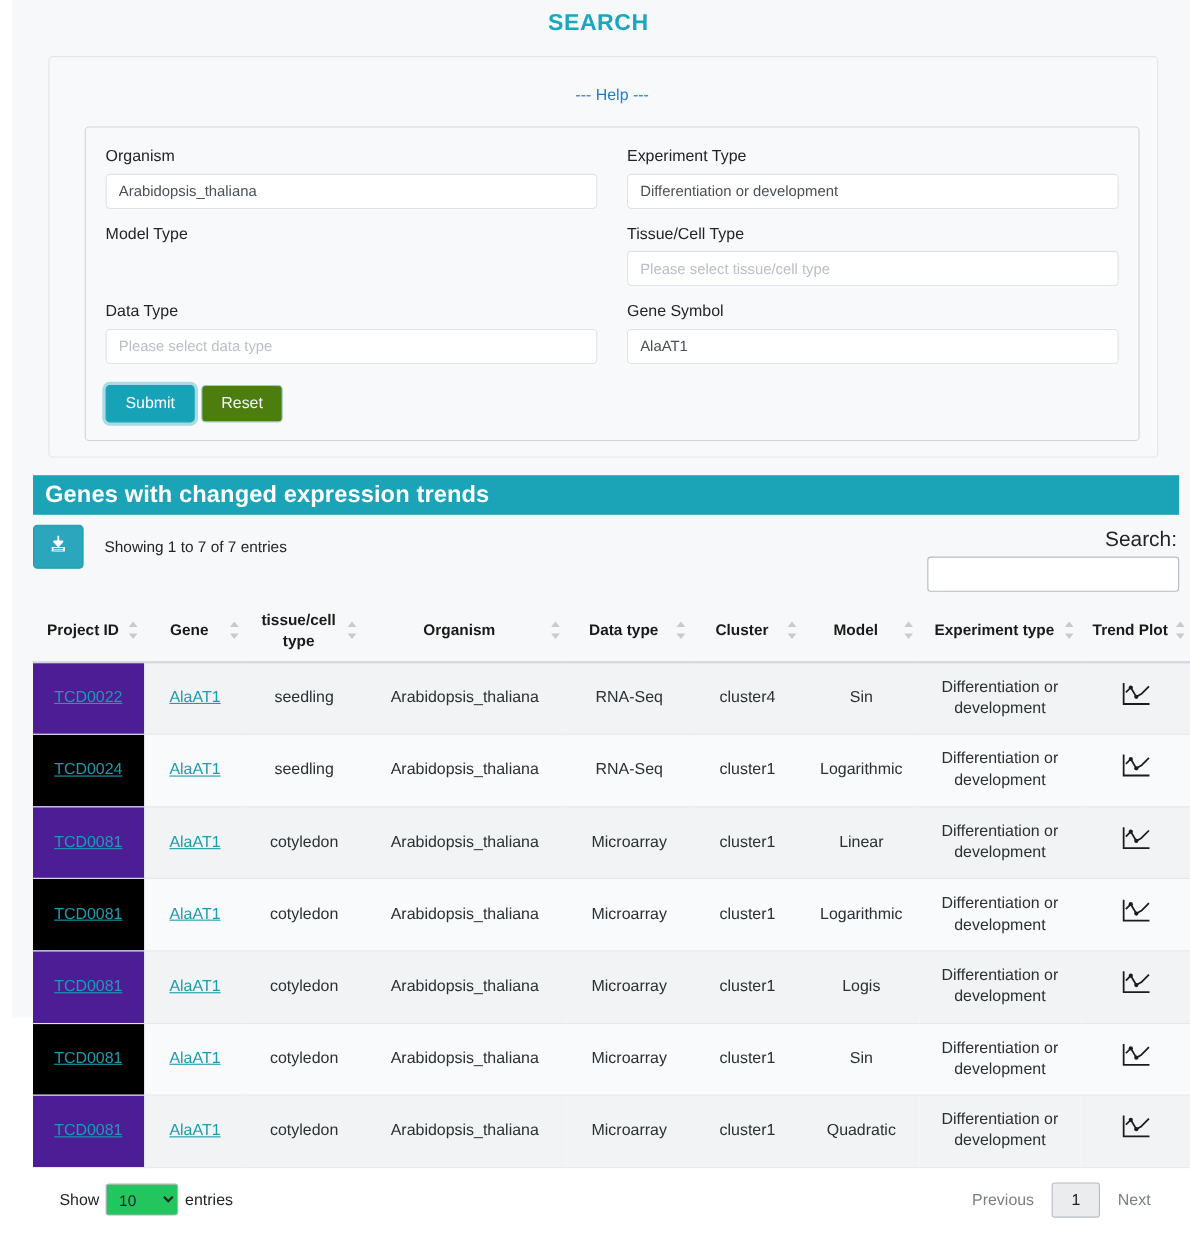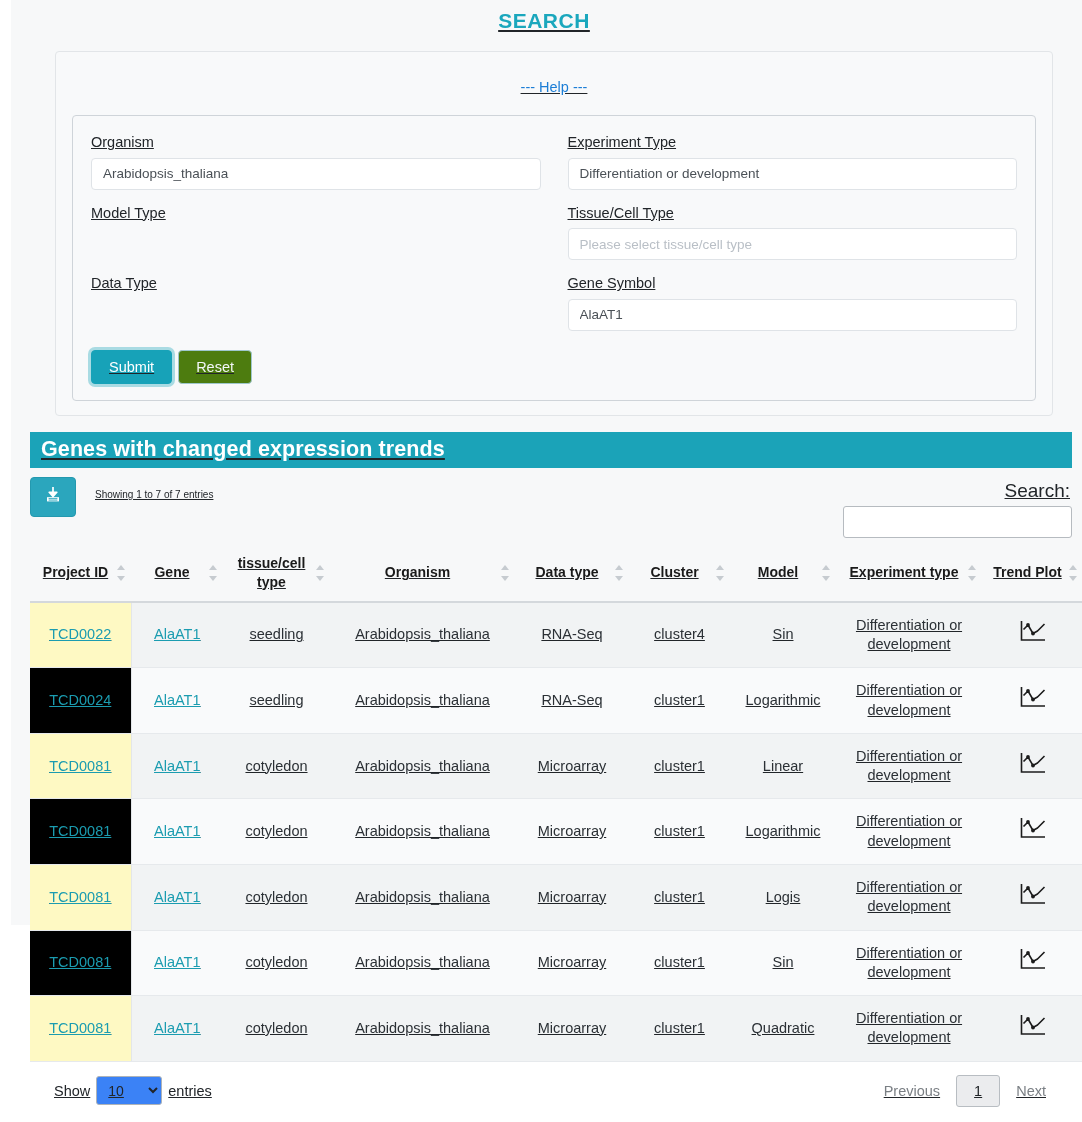--- a/index.html
+++ b/index.html
@@ -10,41 +10,40 @@
     font-family: "Liberation Sans", sans-serif;
     color: #212529;
     overflow: hidden;
   }
   #page {
     position: relative;
     width: 1082px; height: 925px;
     background: #f7f8f9;
     border-left: 11px solid #ffffff;
     padding: 0;
-    text-decoration: underline;
   }
 
   
   .page-title {
     text-align: center;
     color: #1aa7bd;
     font-size: 21px;
     font-weight: bold;
     letter-spacing: .5px;
     padding: 9px 0 0 0;
     margin: 0 0 0 -5px;
   }
 
   
   .search-panel {
-    margin: 18px 29px 0 44px;
+    margin: 18px 29px 0 33px;
     border: 1px solid #e2e5e8;
     border-radius: 4px;
     background: #f8f9fa;
-    padding: 0 0 14px 0;
+    padding: 0 0 14px 16px;
   }
   .help-link {
     display: block;
     text-align: center;
     color: #1c7ed6;
     font-size: 14.5px;
     text-decoration: none;
     padding: 27px 0 20px 0;
   }
   .form-box {
@@ -125,21 +124,21 @@
   .dl-btn {
     width: 46px; height: 40px;
     background: #2ba6bd;
     border: 1px solid #2499af;
     border-radius: 4px;
     display: flex; align-items: center; justify-content: center;
     flex: 0 0 auto;
     cursor: pointer;
   }
   .showing-text {
-    font-size: 10px;
+    font-size: 14px;
     color: #212529;
     padding: 12px 0 0 19px;
     flex: 1 1 auto;
   }
   .search-filter {
     text-align: right;
     padding-top: 3px;
     flex: 0 0 auto;
   }
   .search-filter label {
@@ -200,21 +199,21 @@
     font-size: 14.5px;
     color: #2b3035;
     text-align: center;
     vertical-align: middle;
     padding: 13px 6px;
     border-bottom: 1px solid #e6e9ec;
     line-height: 1.33;
   }
   table.dt tbody tr.odd { background: #f1f3f4; }
   table.dt tbody tr.even { background: #f9fafb; }
-  table.dt tbody tr.odd  td.sorted-col { background: #fef9c3; }
+  table.dt tbody tr.odd  td.sorted-col { background: #4c1d95; }
   table.dt tbody tr.even td.sorted-col { background: #000000; }
   table.dt tbody td.sorted-col { border-right: 1px solid #e3e6e9; }
 
   td a, .cell-link {
     color: #1b9cb0;
     text-decoration: underline;
     cursor: pointer;
   }
   .trend-icon { display: inline-block; }
 
@@ -243,21 +242,21 @@
     display: flex; align-items: center; gap: 6px;
     flex: 1 1 auto;
     padding-left: 5px;
   }
   .len-wrap select {
     font-family: "Liberation Sans", sans-serif;
     font-size: 14px;
     padding: 4px 4px 4px 7px;
     border: 1px solid #aeb3b8;
     border-radius: 3px;
-    background: #3b82f6;
+    background: #22c55e;
     color: #212529;
     height: 29px;
     width: 66px;
   }
   .paging { display: flex; align-items: center; gap: 0; }
   .pg-btn {
     font-size: 14.5px;
     color: #7a7f84;
     padding: 7px 15px;
     cursor: pointer;
@@ -298,20 +297,21 @@
           <div class="field-label">Model Type</div>
         </div>
 
         <div>
           <div class="field-label">Tissue/Cell Type</div>
           <input class="field-input" type="text" placeholder="Please select tissue/cell type" style="">
         </div>
 
         <div>
           <div class="field-label">Data Type</div>
+          <input class="field-input" type="text" placeholder="Please select data type" style="">
         </div>
 
         <div>
           <div class="field-label">Gene Symbol</div>
           <input class="field-input" type="text" value="AlaAT1" style="">
         </div>
 
       </div>
 
       <div class="btn-row">

